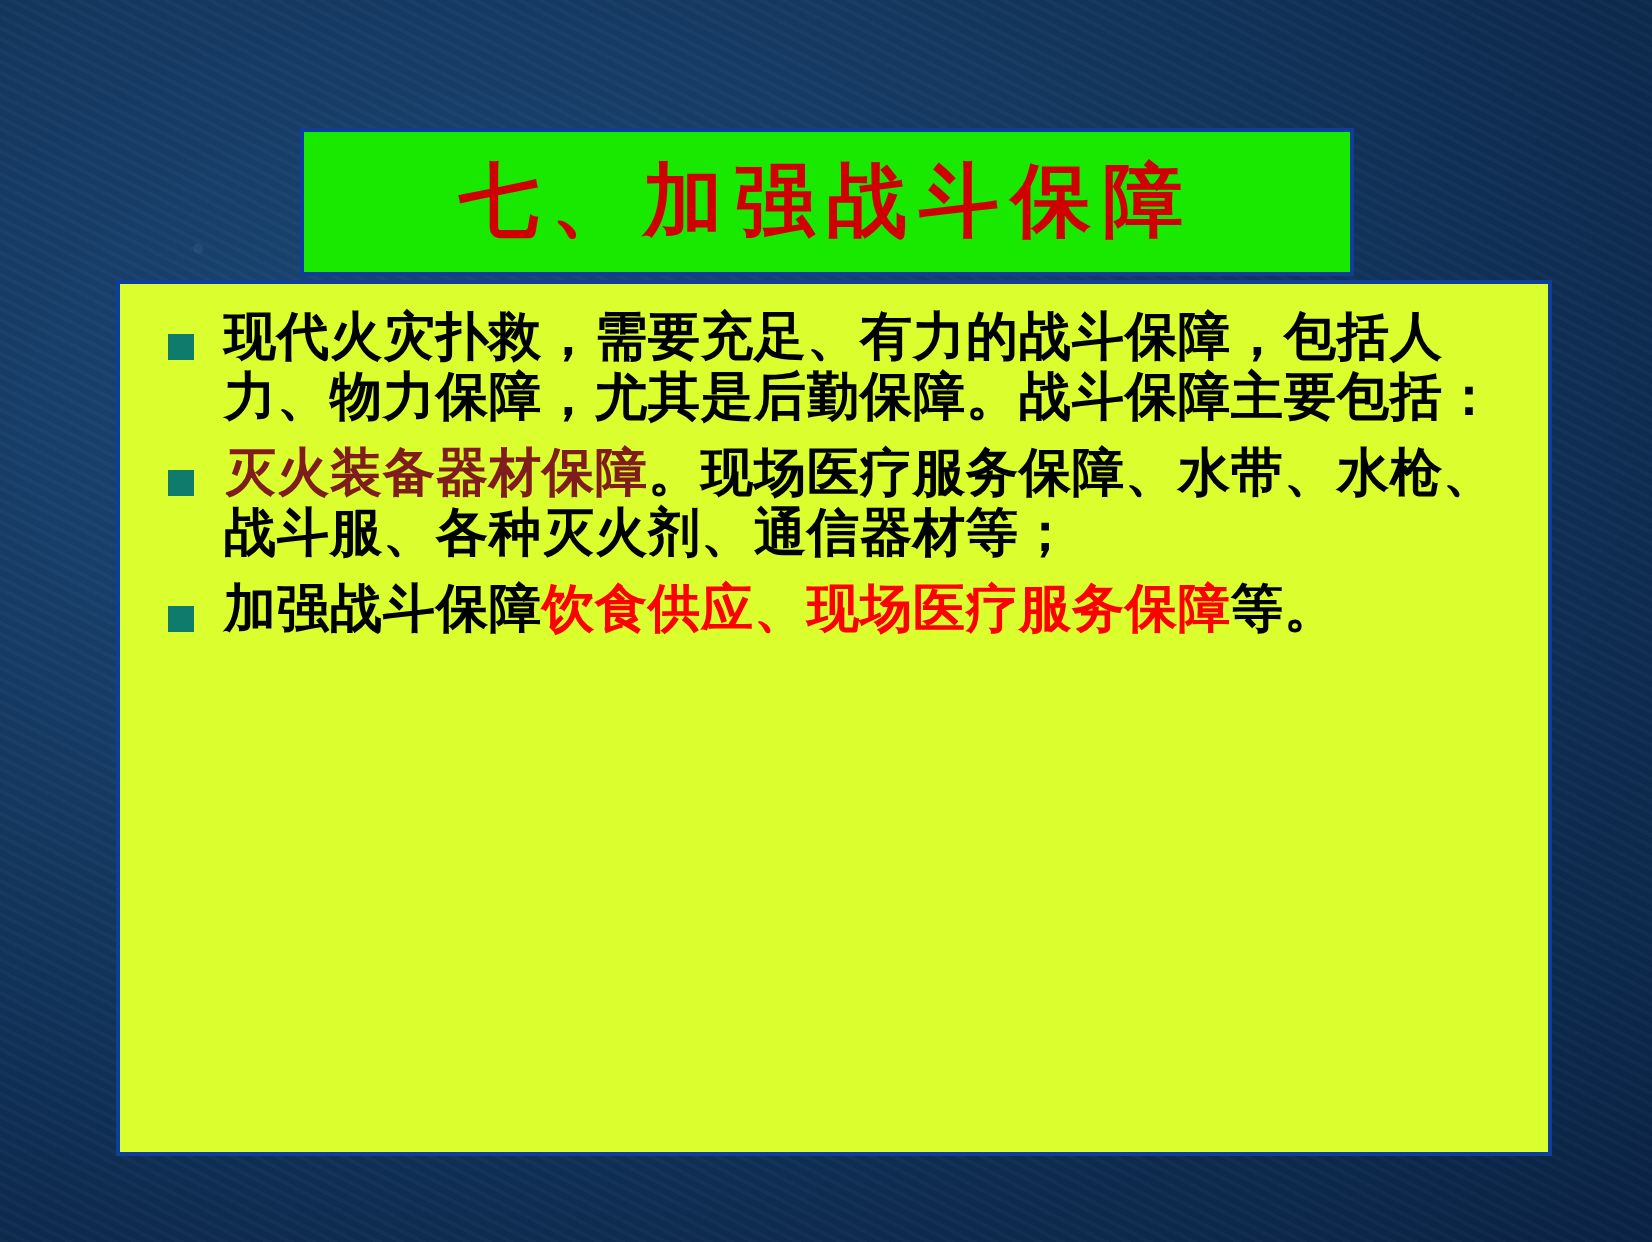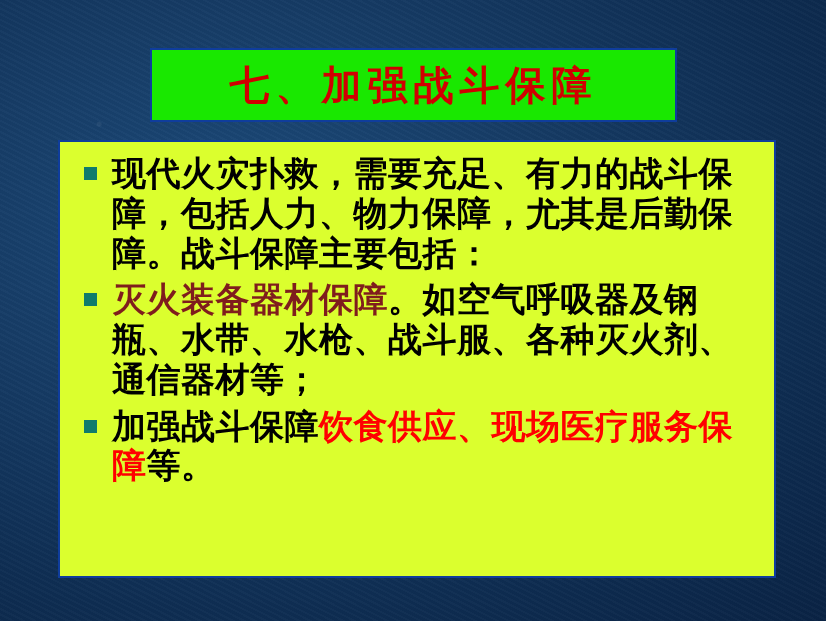--- a/index.html
+++ b/index.html
@@ -29,21 +29,21 @@
       radial-gradient(circle at 55% 82%, rgba(255,255,255,0.04) 0 2px, transparent 3px),
       radial-gradient(circle at 88% 65%, rgba(0,0,0,0.10) 0 3px, transparent 4px),
       radial-gradient(circle at 22% 70%, rgba(0,0,0,0.10) 0 3px, transparent 4px),
       repeating-linear-gradient(27deg, rgba(255,255,255,0.018) 0 2px, rgba(0,0,0,0.018) 2px 5px);
     pointer-events: none;
   }
 
   .title-bar {
     position: absolute;
     left: 150px;
-    top: 48px;
+    top: 64px;
     width: 527px;
     height: 74px;
     background: #19e800;
     border: 2px solid #0f3d9c;
     box-sizing: border-box;
     display: flex;
     align-items: center;
     justify-content: center;
     z-index: 2;
   }
@@ -72,21 +72,21 @@
 
   ul.bullets {
     list-style: none;
     margin: 0;
     padding: 0;
   }
   ul.bullets > li {
     position: relative;
     padding-left: 34px;
     margin-bottom: 7px;
-    font-size: 34px;
+    font-size: 26px;
     line-height: 1.17;
     color: #000000;
     font-weight: bold;
     letter-spacing: 0.5px;
   }
   ul.bullets > li:last-child {
     margin-bottom: 0;
   }
   .marker {
     position: absolute;
@@ -105,18 +105,18 @@
 
 <div id="slide">
 
   <div class="title-bar">
     <div class="title-text">七、加强战斗保障</div>
   </div>
 
   <div class="body-box">
     <ul class="bullets" id="bullet-list">
         <li><span class="marker" style="background: rgb(15, 123, 108);"></span><span>现代火灾扑救，需要充足、有力的战斗保障，包括人力、物力保障，尤其是后勤保障。战斗保障主要包括：</span></li>
-        <li><span class="marker" style="background: rgb(15, 123, 108);"></span><span class="red" style="color: #7f1d1d;">灭火装备器材保障</span><span>。如空气呼吸器及钢瓶、水带、水枪、战斗服、各种灭火剂、通信器材等；</span></li>
+        <li><span class="marker" style="background: rgb(15, 123, 108);"></span><span class="red" style="color: #7f1d1d;">灭火装备器材保障</span><span>。现场医疗服务保障、水带、水枪、战斗服、各种灭火剂、通信器材等；</span></li>
         <li><span class="marker" style="background: rgb(15, 123, 108);"></span><span>加强战斗保障</span><span class="red" style="color: rgb(255, 0, 0); font-family: Liberation Serif, serif;">饮食供应、现场医疗服务保障</span><span>等。</span></li>
       </ul>
   </div>
 
 </div>
 
 </body></html>

